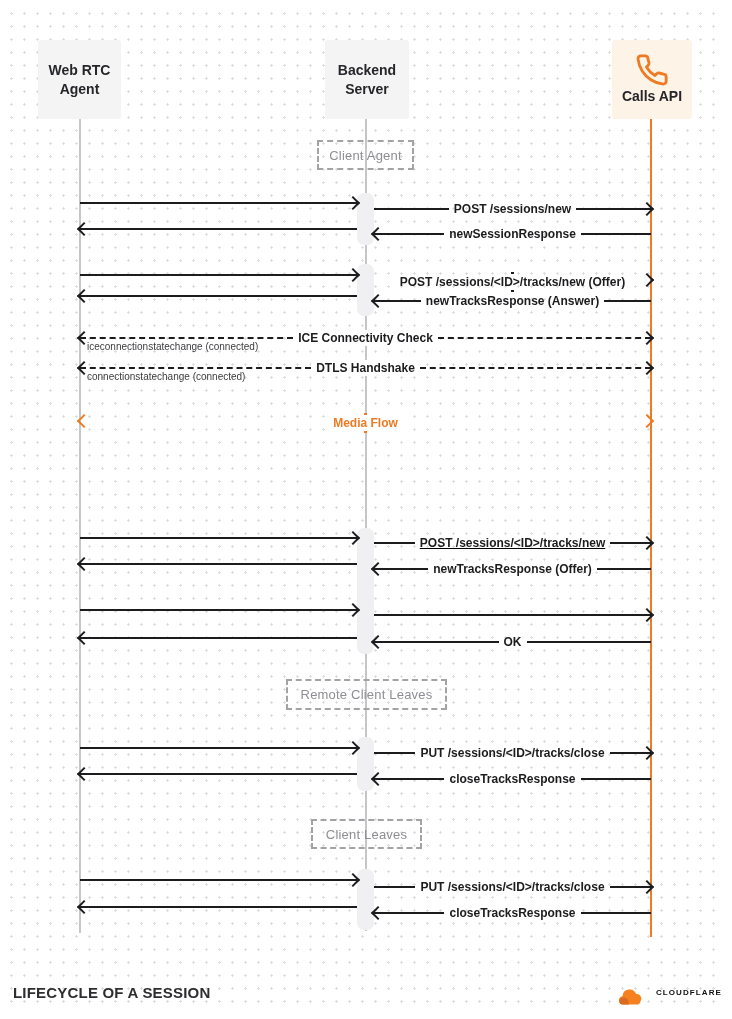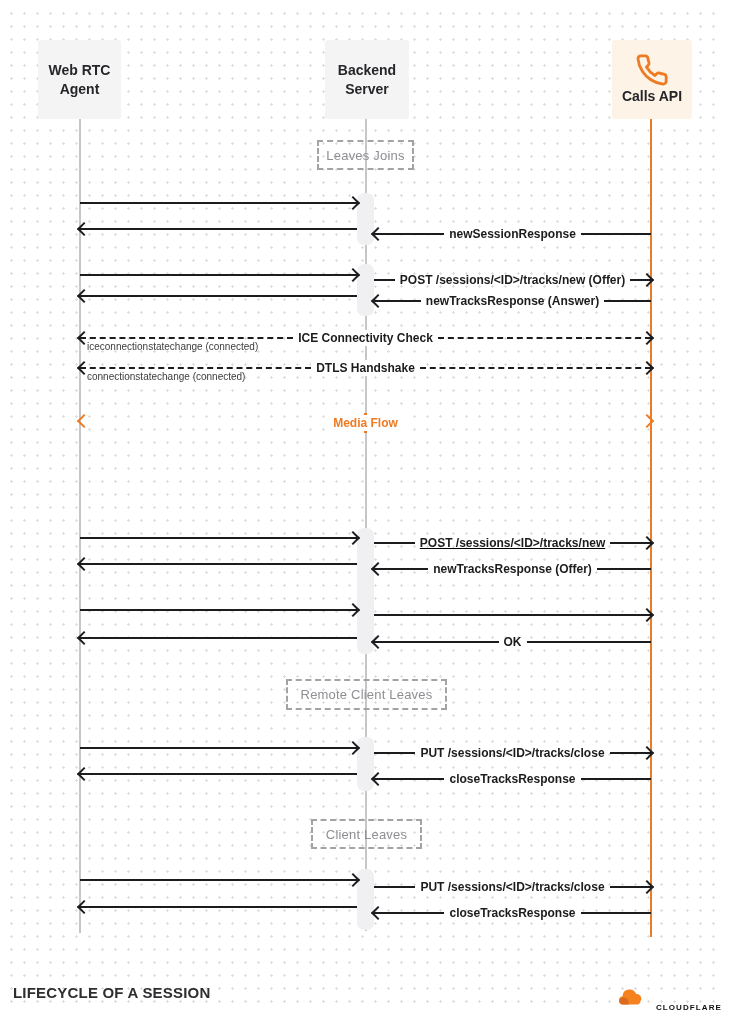--- a/index.html
+++ b/index.html
@@ -97,21 +97,21 @@
     font-size:10px; color:#3d3d40; white-space:nowrap;
   }
 
   
   .footer-title {
     position:absolute; left:13px; top:984px;
     font-size:15px; font-weight:700; color:#2e2e31; letter-spacing:.2px;
   }
   .brand {
     position:absolute; right:10px; top:988px;
-    display:flex; align-items:flex-end; gap:11px;
+    display:flex; align-items:flex-start; gap:11px;
   }
   .brand-text {
     font-size:8px; font-weight:700; color:#111; letter-spacing:1.1px;
   }
 </style>
 </head>
 <body>
 
 <div class="canvas">
 
@@ -136,43 +136,49 @@
   <div class="actor calls" id="actor-calls">
     <span class="phone-wrap">
       <svg width="34" height="34" viewBox="0 0 24 24" fill="none" stroke="#ee7b24" stroke-width="2" stroke-linecap="round" stroke-linejoin="round">
         <path d="M22 16.92v3a2 2 0 0 1-2.18 2 19.79 19.79 0 0 1-8.63-3.07 19.5 19.5 0 0 1-6-6 19.79 19.79 0 0 1-3.07-8.67A2 2 0 0 1 4.11 2h3a2 2 0 0 1 2 1.72 12.84 12.84 0 0 0 .7 2.81 2 2 0 0 1-.45 2.11L8.09 9.91a16 16 0 0 0 6 6l1.27-1.27a2 2 0 0 1 2.11-.45 12.84 12.84 0 0 0 2.81.7A2 2 0 0 1 22 16.92z"></path>
       </svg>
     </span>
     <span>Calls API</span>
   </div>
 
   <div class="section" style="left:317px;top:140px;width:97px;height:30px;">
-    <span>Leaves Joins</span>
+    <span>Client Agent</span>
   </div>
 
   <div class="arrow a-left" style="top:195px;">
       <span class="seg"></span>
       <span class="chev r"></span>
     </div>
+  <div class="arrow a-right" style="top:201px;">
+      <span class="seg"></span>
+      <span class="lbl">POST /sessions/new</span>
+      <span class="seg"></span>
+      <span class="chev r"></span>
+    </div>
   <div class="arrow a-left" style="top:221px;">
       <span class="chev l"></span>
       <span class="seg"></span>
     </div>
   <div class="arrow a-right" style="top:226px;">
       <span class="chev l"></span>
       <span class="seg"></span>
       <span class="lbl">newSessionResponse</span>
       <span class="seg"></span>
     </div>
 
   <div class="arrow a-left" style="top:267px;">
       <span class="seg"></span>
       <span class="chev r"></span>
     </div>
-  <div class="arrow a-right" style="top:272px;">
+  <div class="arrow a-right" style="top:272px;flex-direction:column;">
       <span class="seg"></span>
       <span class="lbl">POST /sessions/&lt;ID&gt;/tracks/new (Offer)</span>
       <span class="seg"></span>
       <span class="chev r"></span>
     </div>
   <div class="arrow a-left" style="top:288px;">
       <span class="chev l"></span>
       <span class="seg"></span>
     </div>
   <div class="arrow a-right" style="top:293px;">

